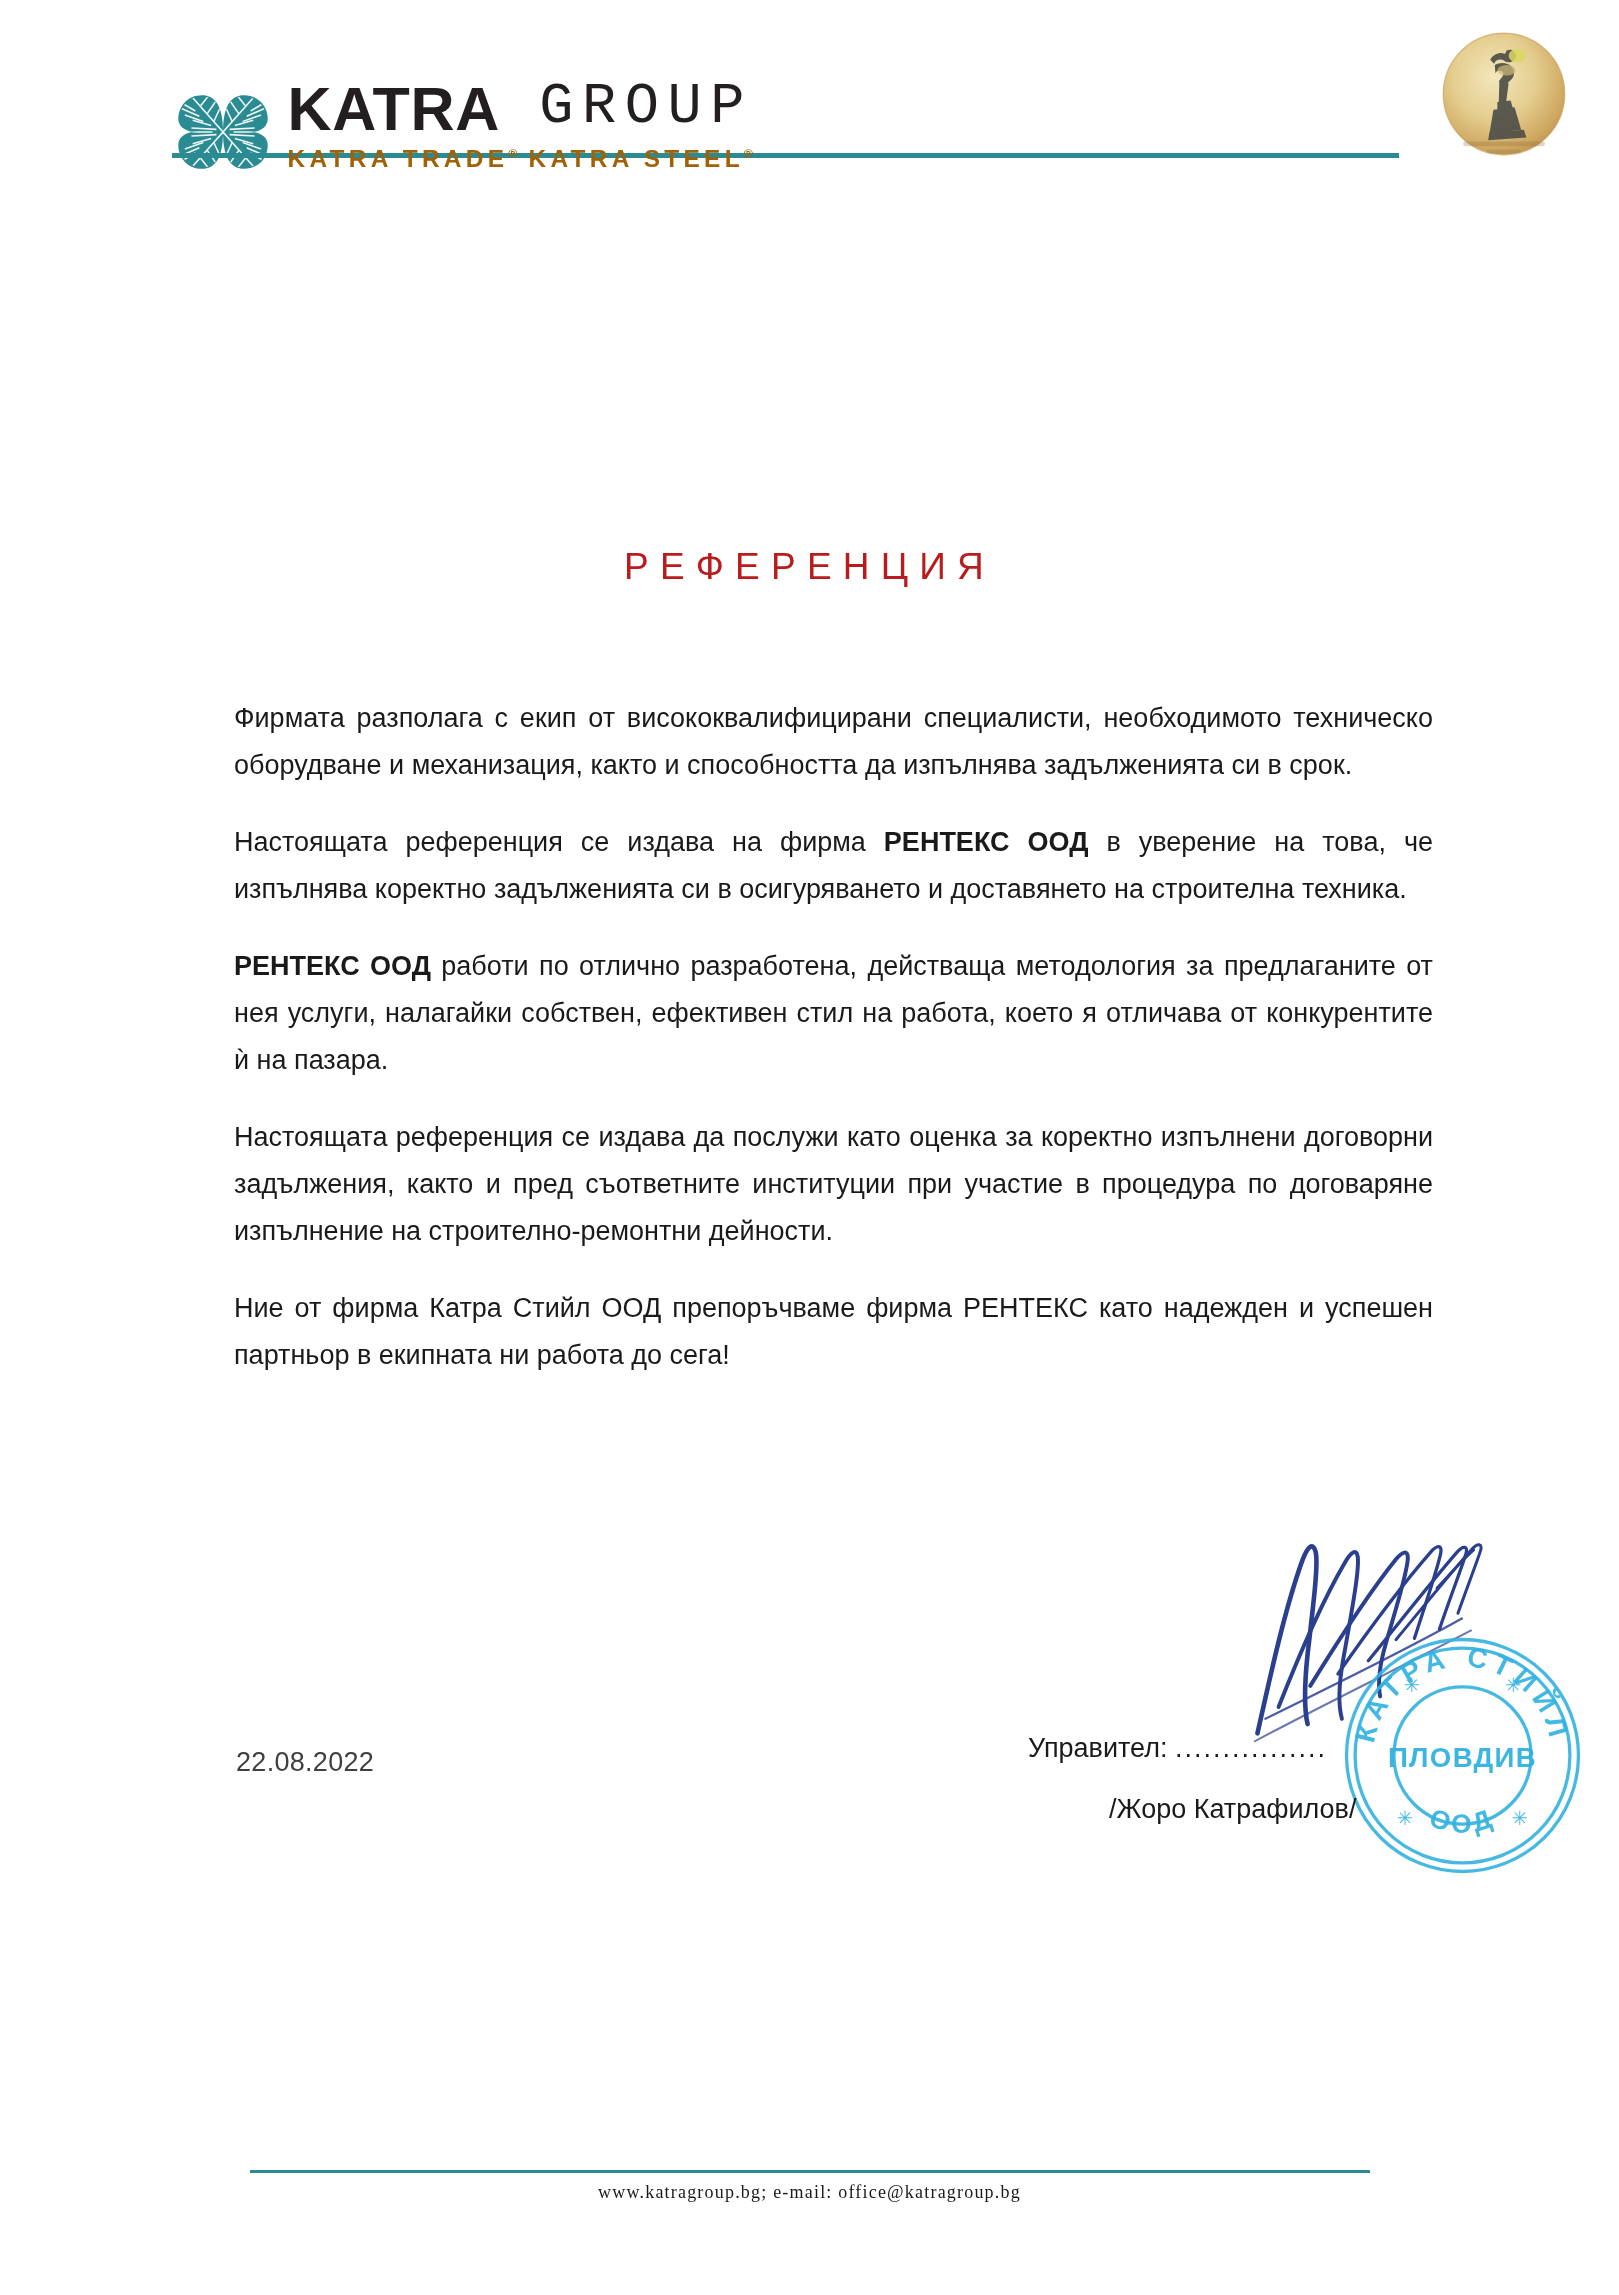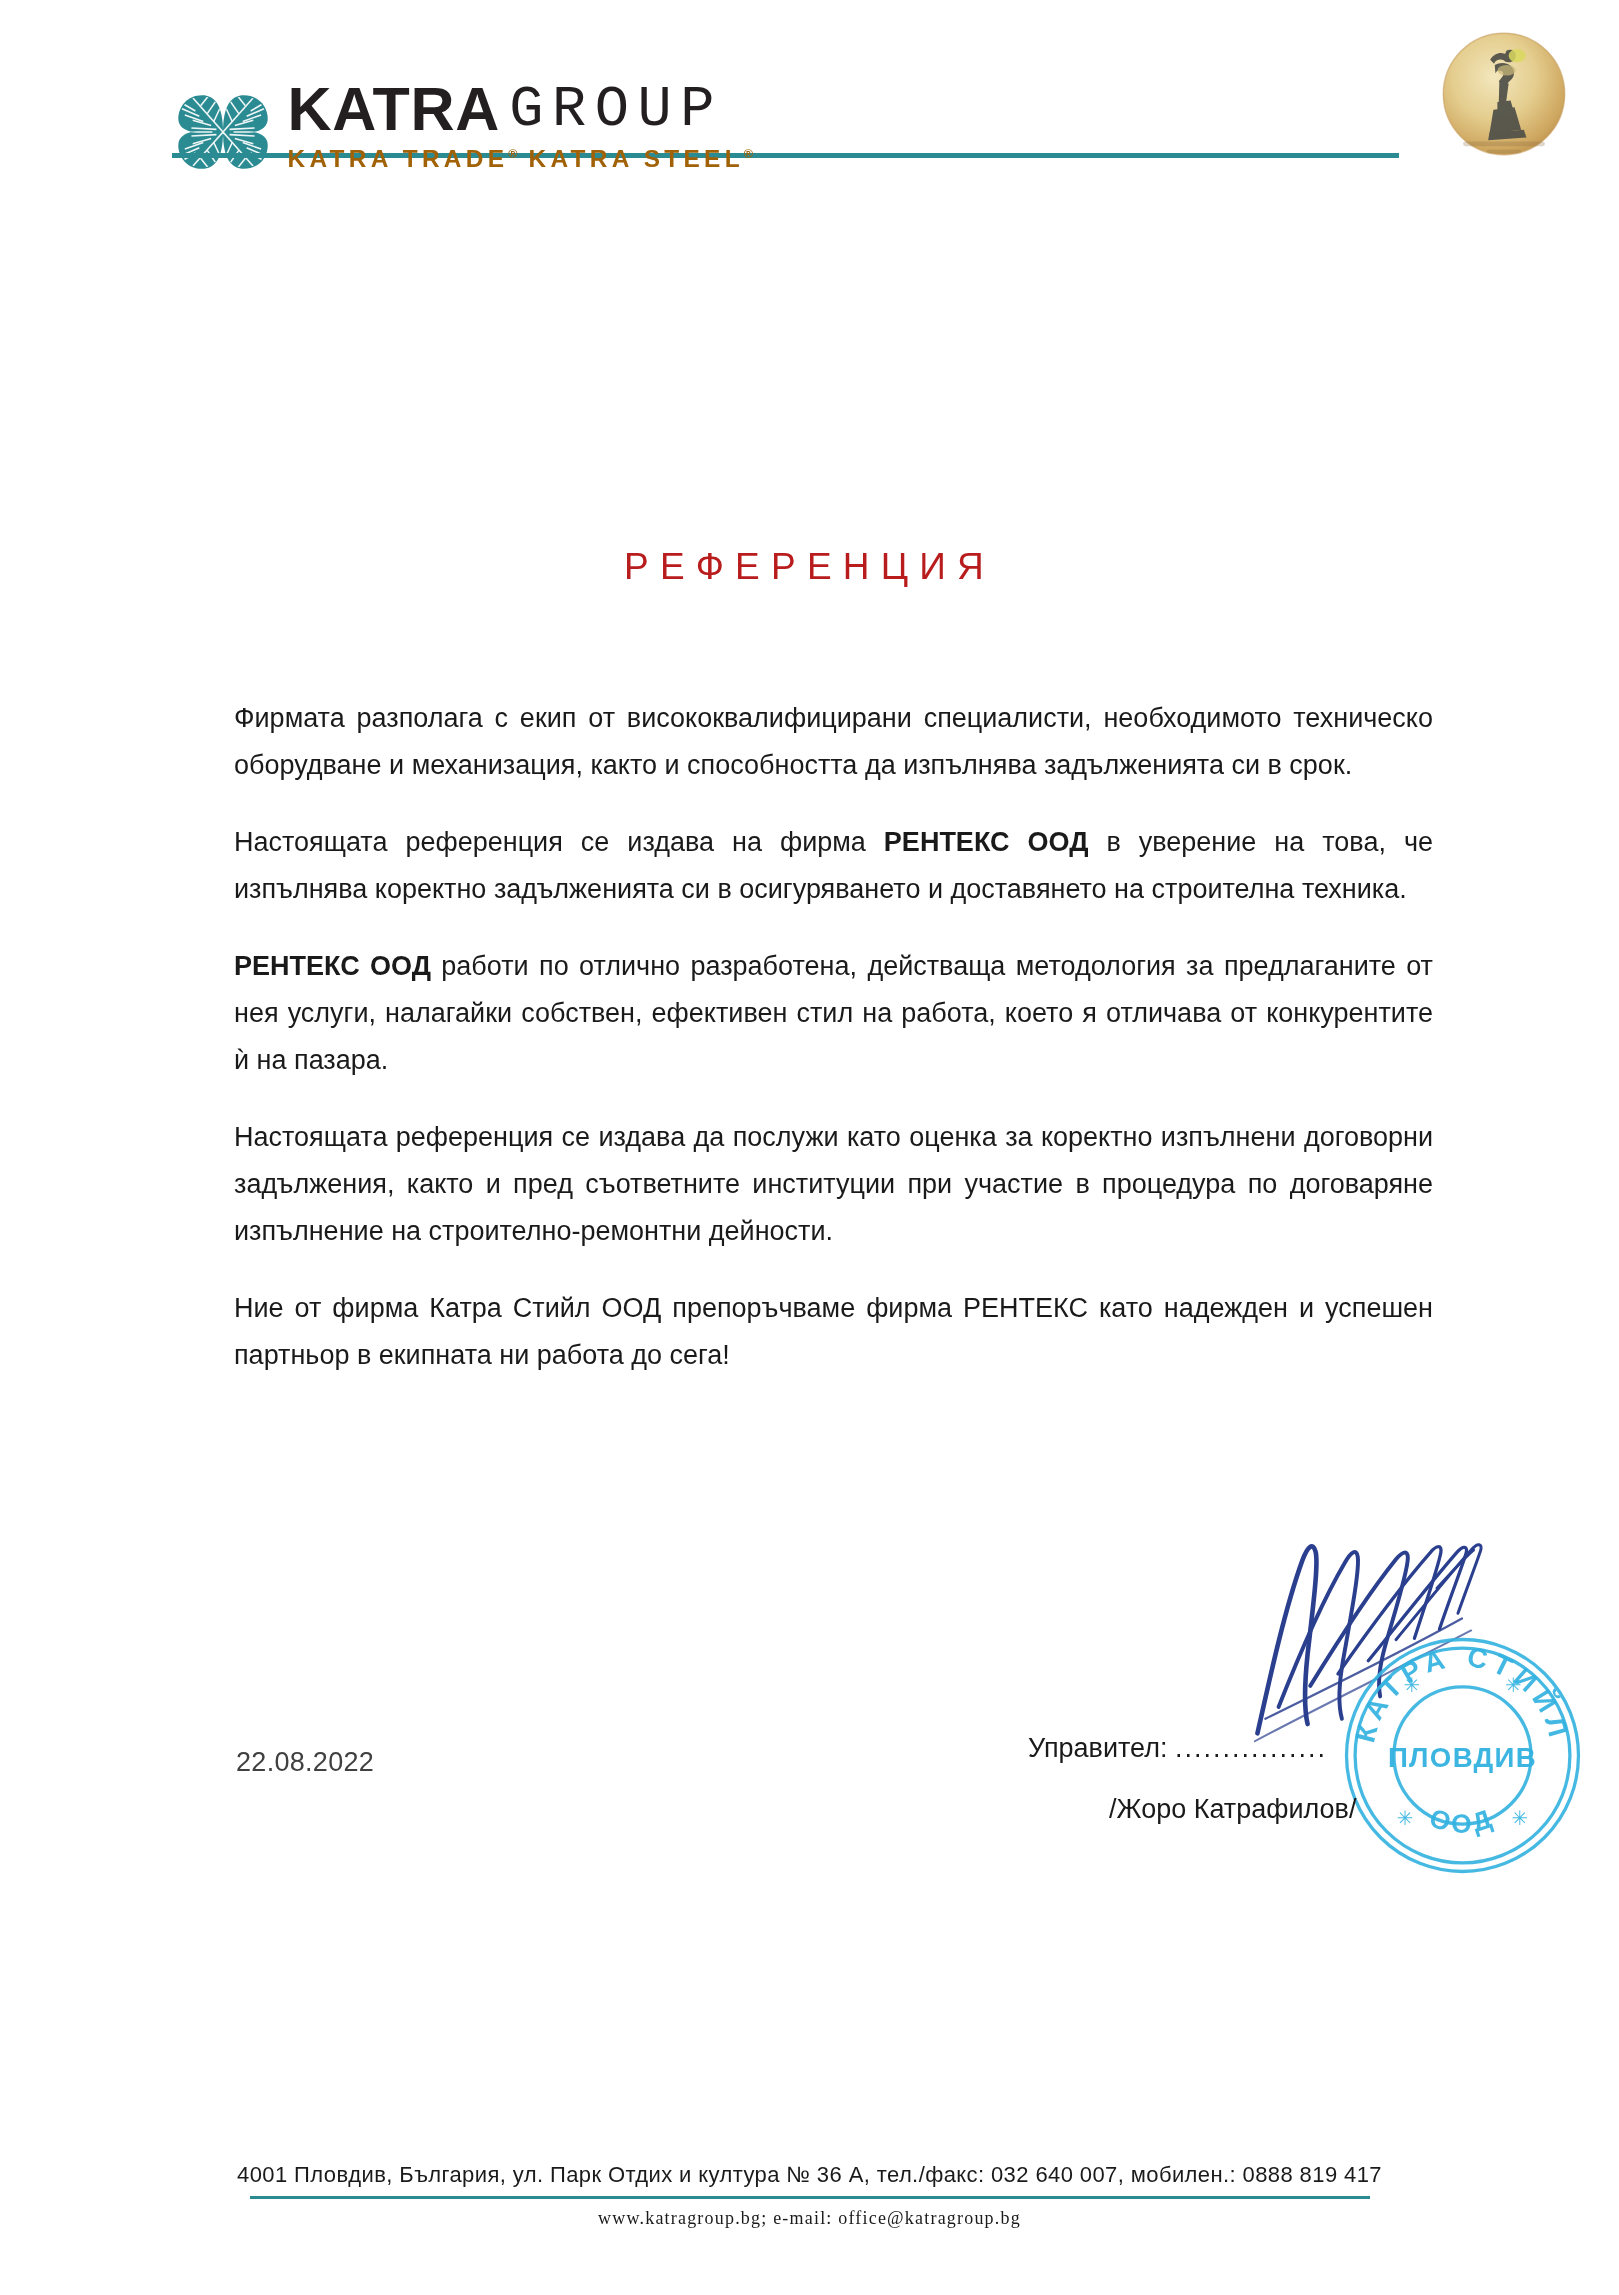--- a/index.html
+++ b/index.html
@@ -43,23 +43,24 @@
     margin-top: 4px;
   }
   .clover svg { display: block; width: 100px; height: 100px; }
 
   .wordmark {
     position: relative;
     padding-top: 2.6px;
   }
   .wm-top {
     display: flex;
-    align-items: flex-end;
+    align-items: flex-start;
     line-height: 0.92;
     white-space: nowrap;
+    gap: 30px;
   }
   .wm-katra {
     font-family: "Liberation Sans", sans-serif;
     font-weight: bold;
     font-size: 61px;
     letter-spacing: 0.7px;
     color: #231f20;
   }
   .wm-group {
     font-family: Liberation Mono, monospace;
@@ -414,19 +415,18 @@
 
   <div class="sig-block">
     <div class="sig-row">
       <span>Управител:</span>
       <span class="sig-dots">................</span>
     </div>
     <div class="sig-name">/Жоро Катрафилов/</div>
   </div>
 
   <div class="footer">
-    <div class="footer-addr">4001 Пловдив, България, ул. Парк Отдих и култура № 36 А, тел./факс: 032 640 007, мобилен.: 0888 819 417</div>
     <div class="footer-rule"></div>
     <div class="footer-web">www.katragroup.bg; e-mail: office@katragroup.bg</div>
   </div>
 
 </div>
 
 
 </body></html>

